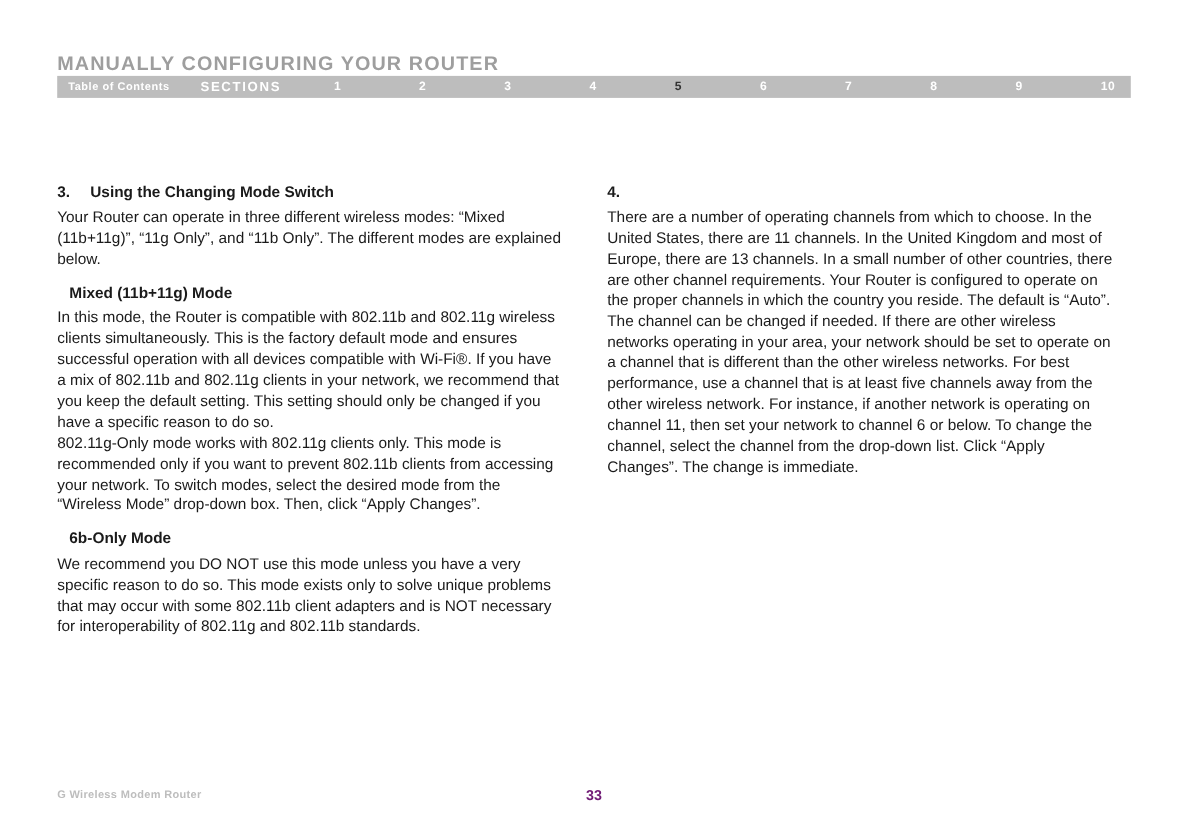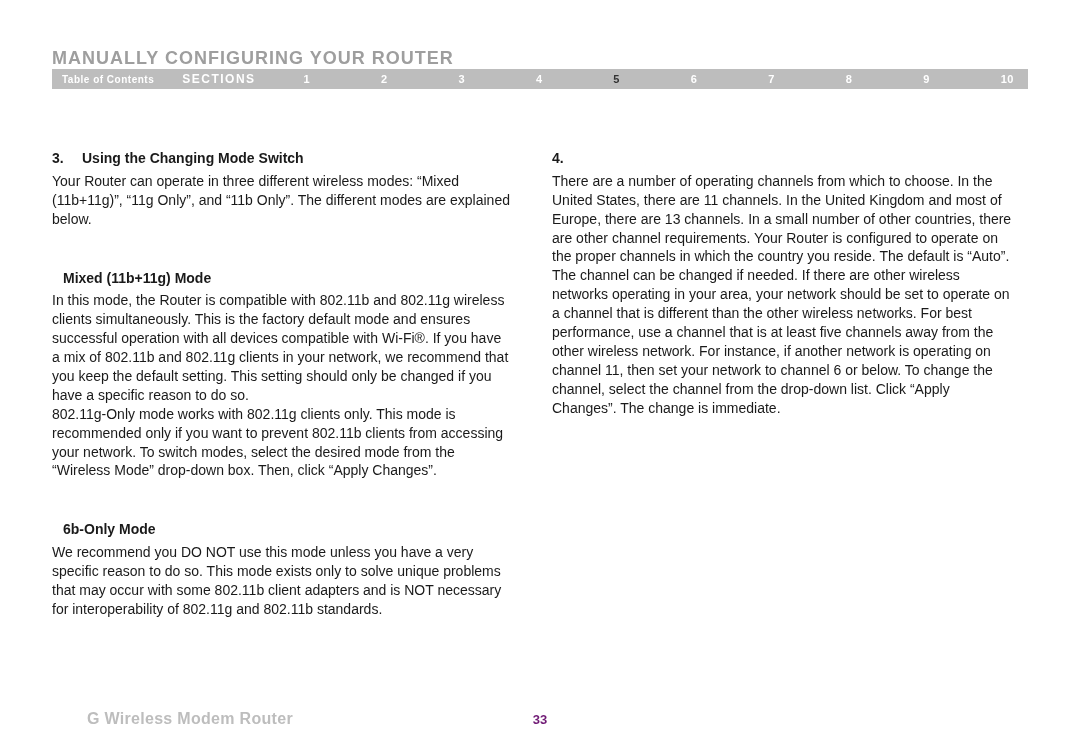--- a/index.html
+++ b/index.html
@@ -1,32 +1,32 @@
 <!DOCTYPE html>
 <html><head>
 <meta charset="utf-8">
 <style>
   * { box-sizing: border-box; margin: 0; padding: 0; }
   html, body { width: 1080px; height: 756px; background: #fff; font-family: Helvetica, Arial, sans-serif; color: #1a1a1a; }
   .page { width: 1080px; height: 756px; position: relative; padding: 48px 52px 0 52px; }
   .title { font-size: 18px; font-weight: 700; letter-spacing: 1px; color: #9e9e9e; text-transform: uppercase; margin-bottom: 0; }
-  .navbar { height: 20px; background: #bdbdbd; display: flex; align-items: center; font-size: 11px; font-weight: 700; color: #fff; padding: 0 10px; margin-bottom: 60px; letter-spacing:0.5px;}
+  .navbar { height: 20px; background: #bdbdbd; display: flex; align-items: center; font-size: 11px; font-weight: 700; color: #fff; padding: 0 10px; margin-bottom: 76px; letter-spacing:0.5px;}
   .navbar .toc { padding-right: 28px; font-size:10px; letter-spacing:0.5px;}
   .navbar .sections-label { padding-right: 20px; font-size: 12px; letter-spacing: 1.5px; }
   .navbar .nums { flex: 1; display: flex; justify-content: space-between; padding: 0 4px 0 28px; }
   .navbar .nums span { color: #fff; font-weight:700;}
   .navbar .nums span.active { color: #333; }
   .cols { display: flex; gap: 40px; }
   .col { width: 460px; font-size: 14px; line-height: 1.35; }
   .h-row { display:flex; font-weight:700; margin-bottom:4px;}
   .h-row .num { width: 30px; }
-  .sub-h { font-weight:700; margin-top: 40px; margin-bottom:4px;padding-left:11px;}
+  .sub-h { font-weight:700; margin-top: 12px; margin-bottom:4px;padding-left:11px;}
   .para { }
   .footer { position: absolute; bottom: 28px; left: 52px; right: 52px; display:flex; align-items:center;}
-  .footer .prod { font-size: 16px; color:#bdbdbd; font-weight:700; letter-spacing:0.3px;margin-left:35px;}
+  .footer .prod { font-size: 10px; color:#bdbdbd; font-weight:700; letter-spacing:0.3px;}
   .footer .pg { position:absolute; left:50%; transform:translateX(-50%); font-size:13px; font-weight:700; color:#701a75;}
 </style>
 </head>
 <body>
 
 <div class="page">
   <div class="title">MANUALLY CONFIGURING YOUR ROUTER</div>
 
   <div class="navbar">
     <span class="toc">Table of Contents</span>

